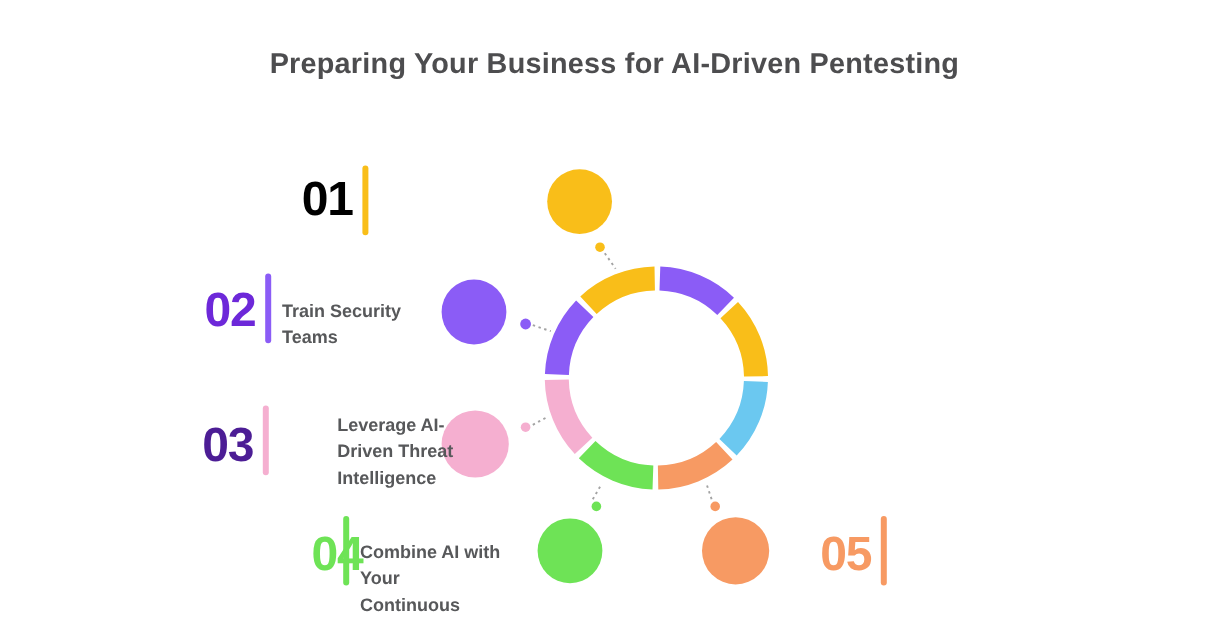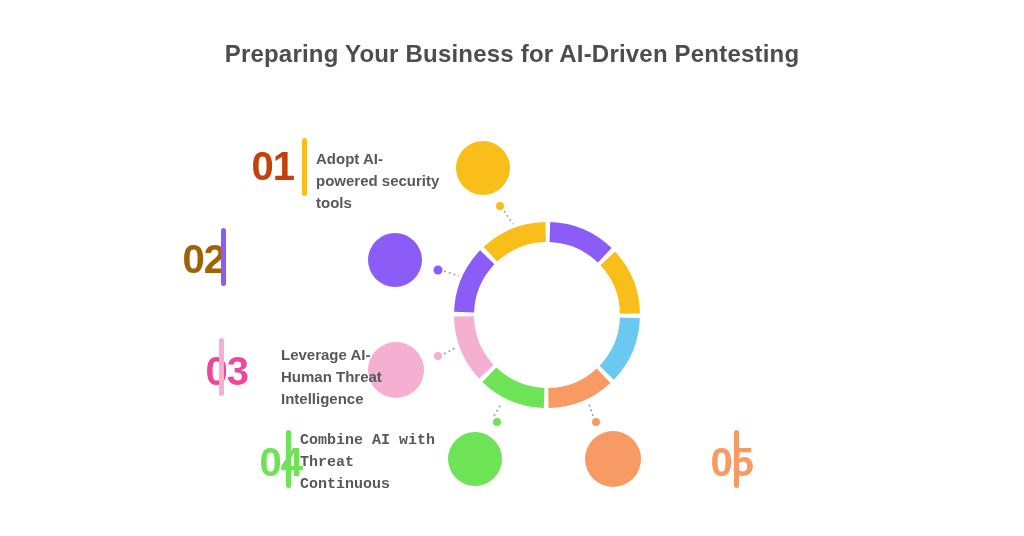--- a/index.html
+++ b/index.html
@@ -25,23 +25,23 @@
     font-size:15px;font-weight:700;color:#57585a;line-height:22px;white-space:nowrap;
   }
   
   #item-0{left:244px;top:138px;width:230px;height:90px;}
   #item-0 .num{top:8px;}  #item-0 .lines{top:10px;}
   #item-1{left:163px;top:228px;width:220px;height:80px;}
   #item-1 .num{top:11px;} #item-1 .lines{top:21px;}
   #item-2{left:161px;top:338px;width:220px;height:90px;}
   #item-2 .num{top:13px;} #item-2 .lines{top:6px;margin-left:48px;}
   #item-3{left:228px;top:430px;width:230px;height:95px;}
-  #item-3 .num{top:12px;margin-left:24px;} #item-3 .lines{top:0;font-family:Liberation Mono, monospace;}
+  #item-3 .num{top:12px;margin-left:24px;} #item-3 .lines{top:20px;}
   #item-4{left:676px;top:430px;width:260px;height:95px;}
-  #item-4 .num{top:12px;margin-left:27px;} #item-4 .lines{top:16px;}
+  #item-4 .num{top:12px;} #item-4 .lines{top:16px;}
 </style>
 </head>
 <body>
 
 <div class="title">Preparing Your Business for AI-Driven Pentesting</div>
 
 <svg id="diagram-svg" width="1024" height="536" viewBox="0 0 1024 536">
     <path d="M 549.9 232.1 A 83 83 0 0 1 604.7 255.3" fill="none" stroke="#8b5cf6" stroke-width="20" stroke-linecap="butt"></path>
     <path d="M 607.7 258.4 A 83 83 0 0 1 630.0 313.6" fill="none" stroke="#f9be19" stroke-width="20" stroke-linecap="butt"></path>
     <path d="M 629.9 317.9 A 83 83 0 0 1 606.7 372.7" fill="none" stroke="#6bc8f0" stroke-width="20" stroke-linecap="butt"></path>
@@ -61,50 +61,49 @@
     <circle cx="396" cy="370" r="28" fill="#f5afd0"></circle>
     <line x1="494" y1="416" x2="501" y2="404" stroke="#a3a3a3" stroke-width="1.6" stroke-dasharray="2 3"></line>
     <circle cx="497" cy="422" r="4" fill="#6ee356"></circle>
     <circle cx="475" cy="459" r="27" fill="#6ee356"></circle>
     <line x1="593" y1="416" x2="589" y2="404" stroke="#a3a3a3" stroke-width="1.6" stroke-dasharray="2 3"></line>
     <circle cx="596" cy="422" r="4" fill="#f79a63"></circle>
     <circle cx="613" cy="459" r="28" fill="#f79a63"></circle>
   </svg>
 
 <div class="item" id="item-0">
-  <div class="num" style="color: #c2410c;">01</div>
+  <div class="num" style="color: #000000;">01</div>
   <div class="bar" style="background: rgb(249, 190, 25);"></div>
+</div>
+
+<div class="item" id="item-1">
+  <div class="num" style="color: #6d28d9;">02</div>
+  <div class="bar" style="background: rgb(139, 92, 246);"></div>
   <div class="lines">
-    <div>Adopt AI-</div>
-    <div>powered security</div>
-    <div>tools</div>
+    <div>Train Security</div>
+    <div>Teams</div>
   </div>
 </div>
 
-<div class="item" id="item-1">
-  <div class="num" style="color: #a16207; margin-left: 12px;">02</div>
-  <div class="bar" style="background: rgb(139, 92, 246);"></div>
-</div>
-
 <div class="item" id="item-2">
-  <div class="num" style="color: #ec4899; margin-left: 37px;">03</div>
+  <div class="num" style="color: #4c1d95;">03</div>
   <div class="bar" style="background: rgb(245, 175, 208);"></div>
   <div class="lines">
     <div>Leverage AI-</div>
-    <div>Human Threat</div>
+    <div>Driven Threat</div>
     <div>Intelligence</div>
   </div>
 </div>
 
 <div class="item" id="item-3">
   <div class="num" style="color: rgb(110, 227, 86);">04</div>
   <div class="bar" style="background: rgb(110, 227, 86);"></div>
   <div class="lines">
     <div>Combine AI with</div>
-    <div>Threat</div>
+    <div>Your</div>
     <div>Continuous</div>
   </div>
 </div>
 
 <div class="item" id="item-4">
   <div class="num" style="color: rgb(247, 154, 99);">05</div>
   <div class="bar" style="background: rgb(247, 154, 99);"></div>
 </div>
 
 </body></html>

